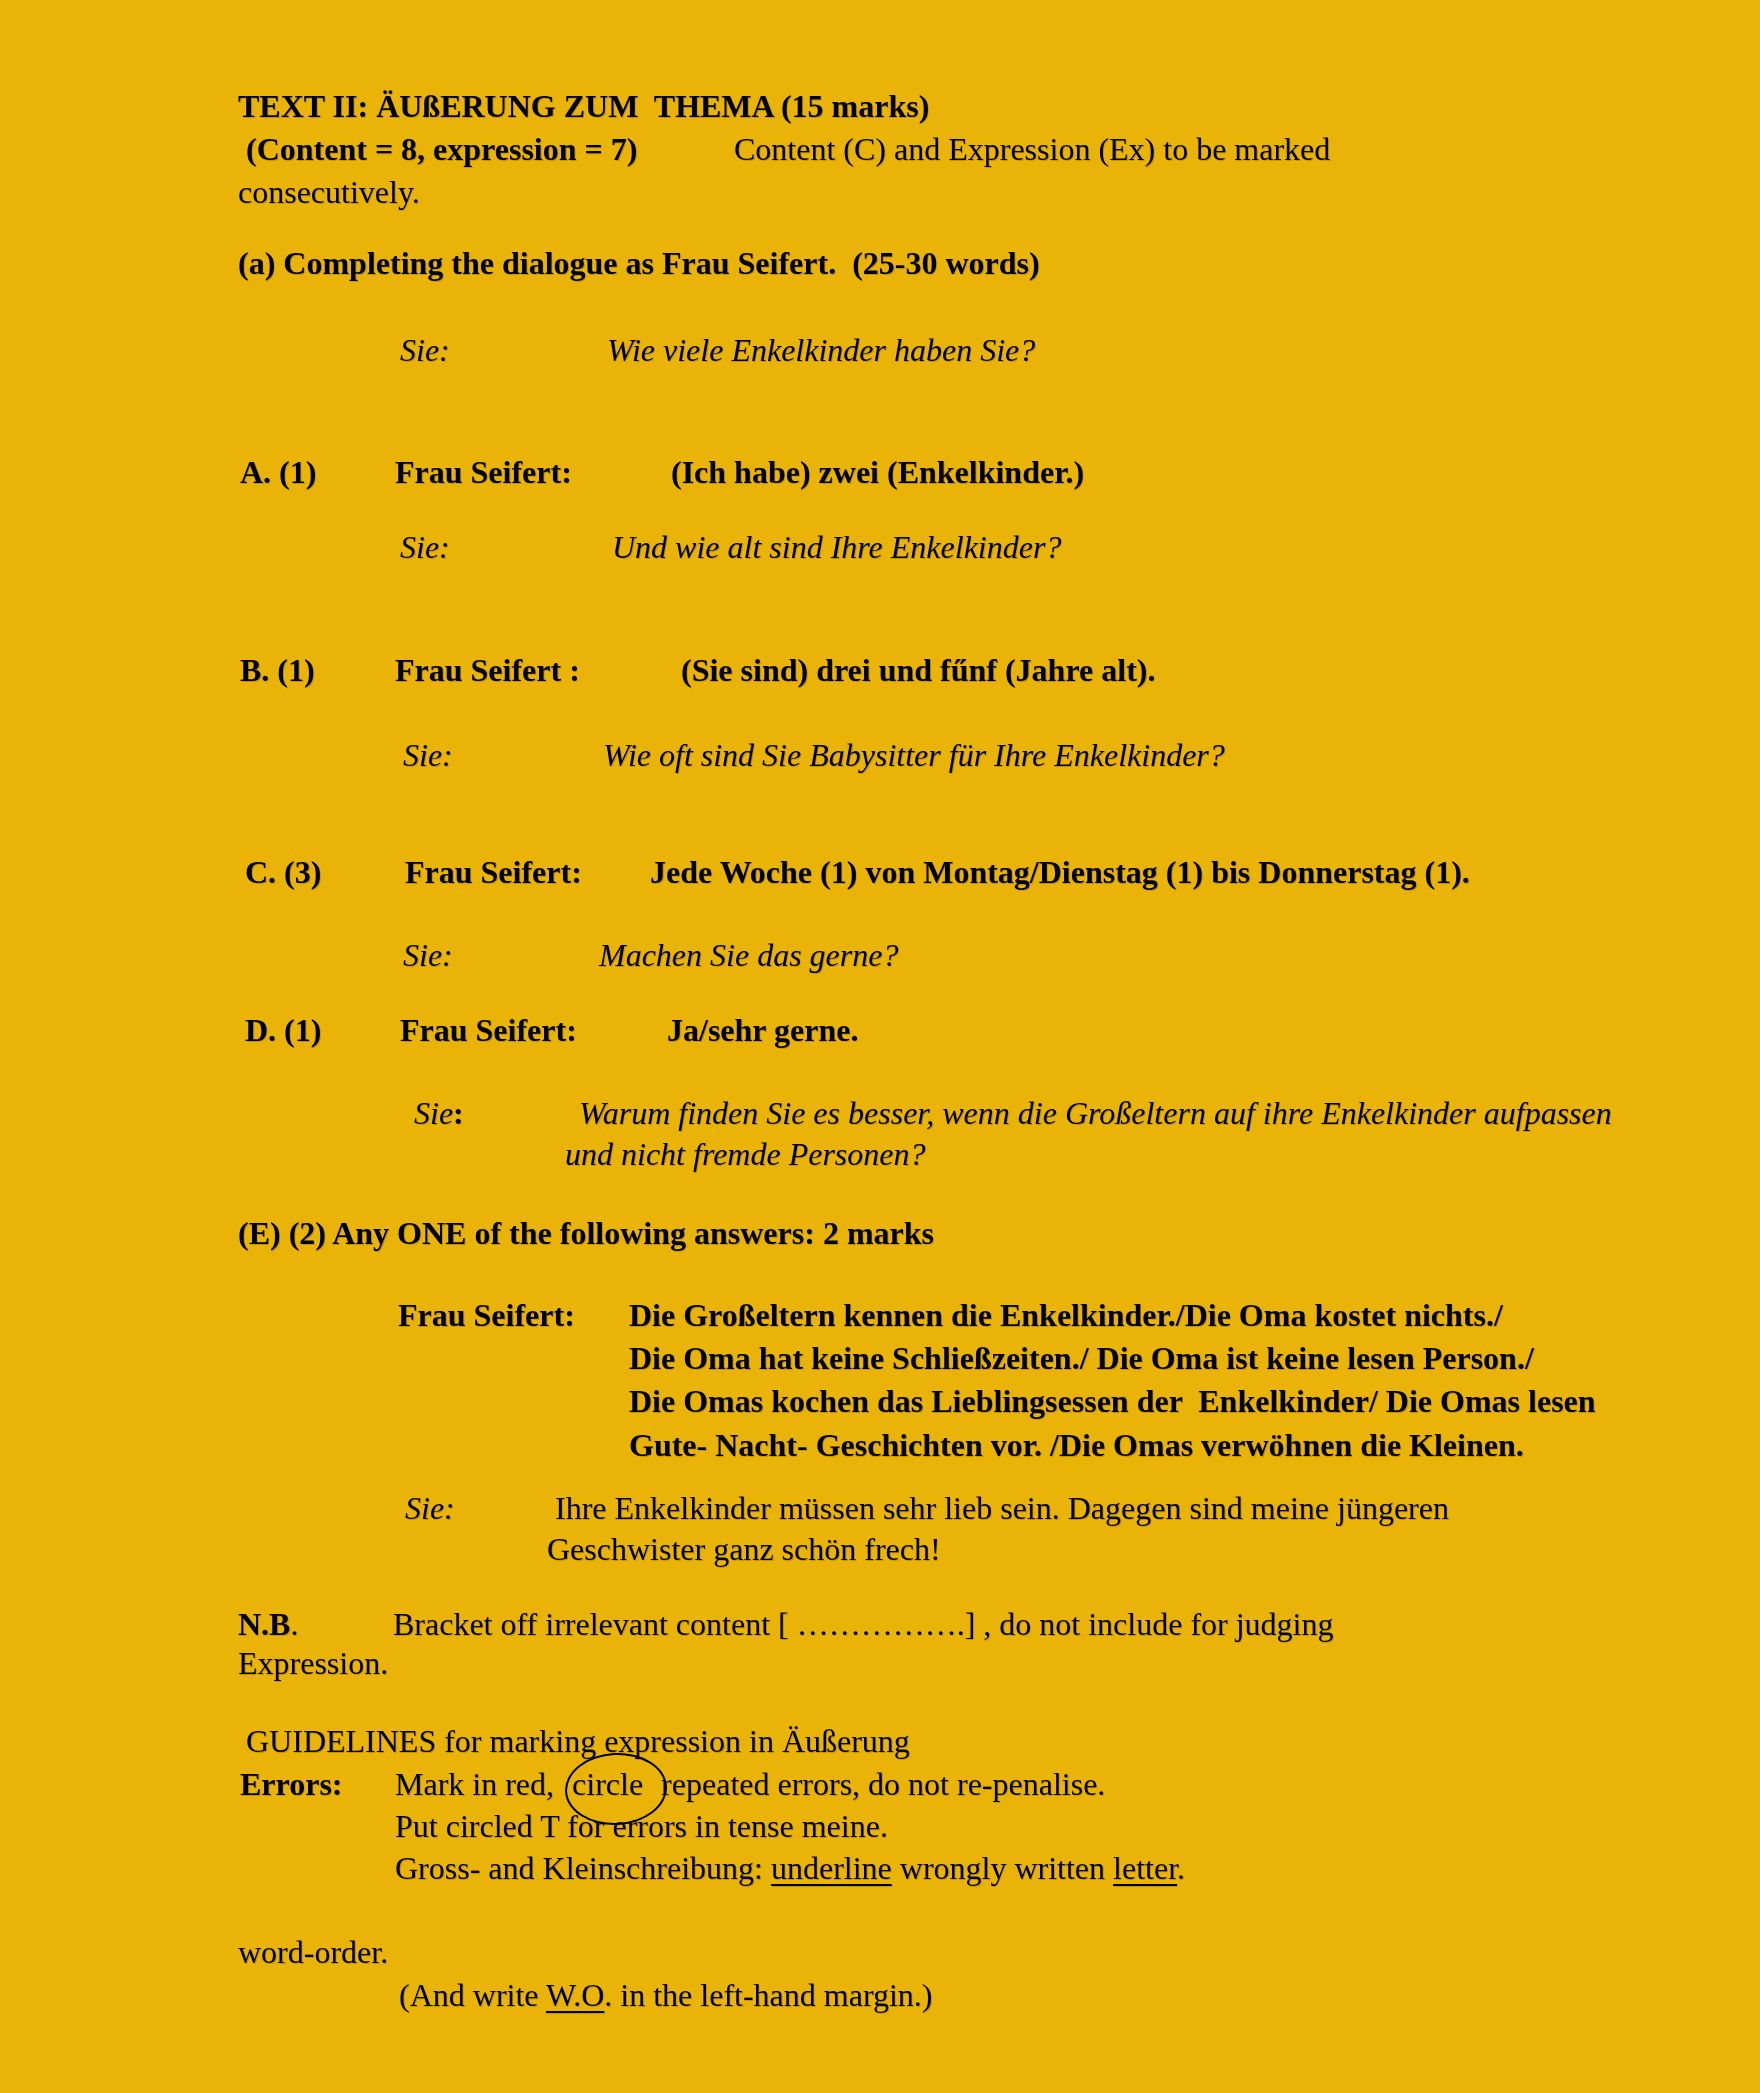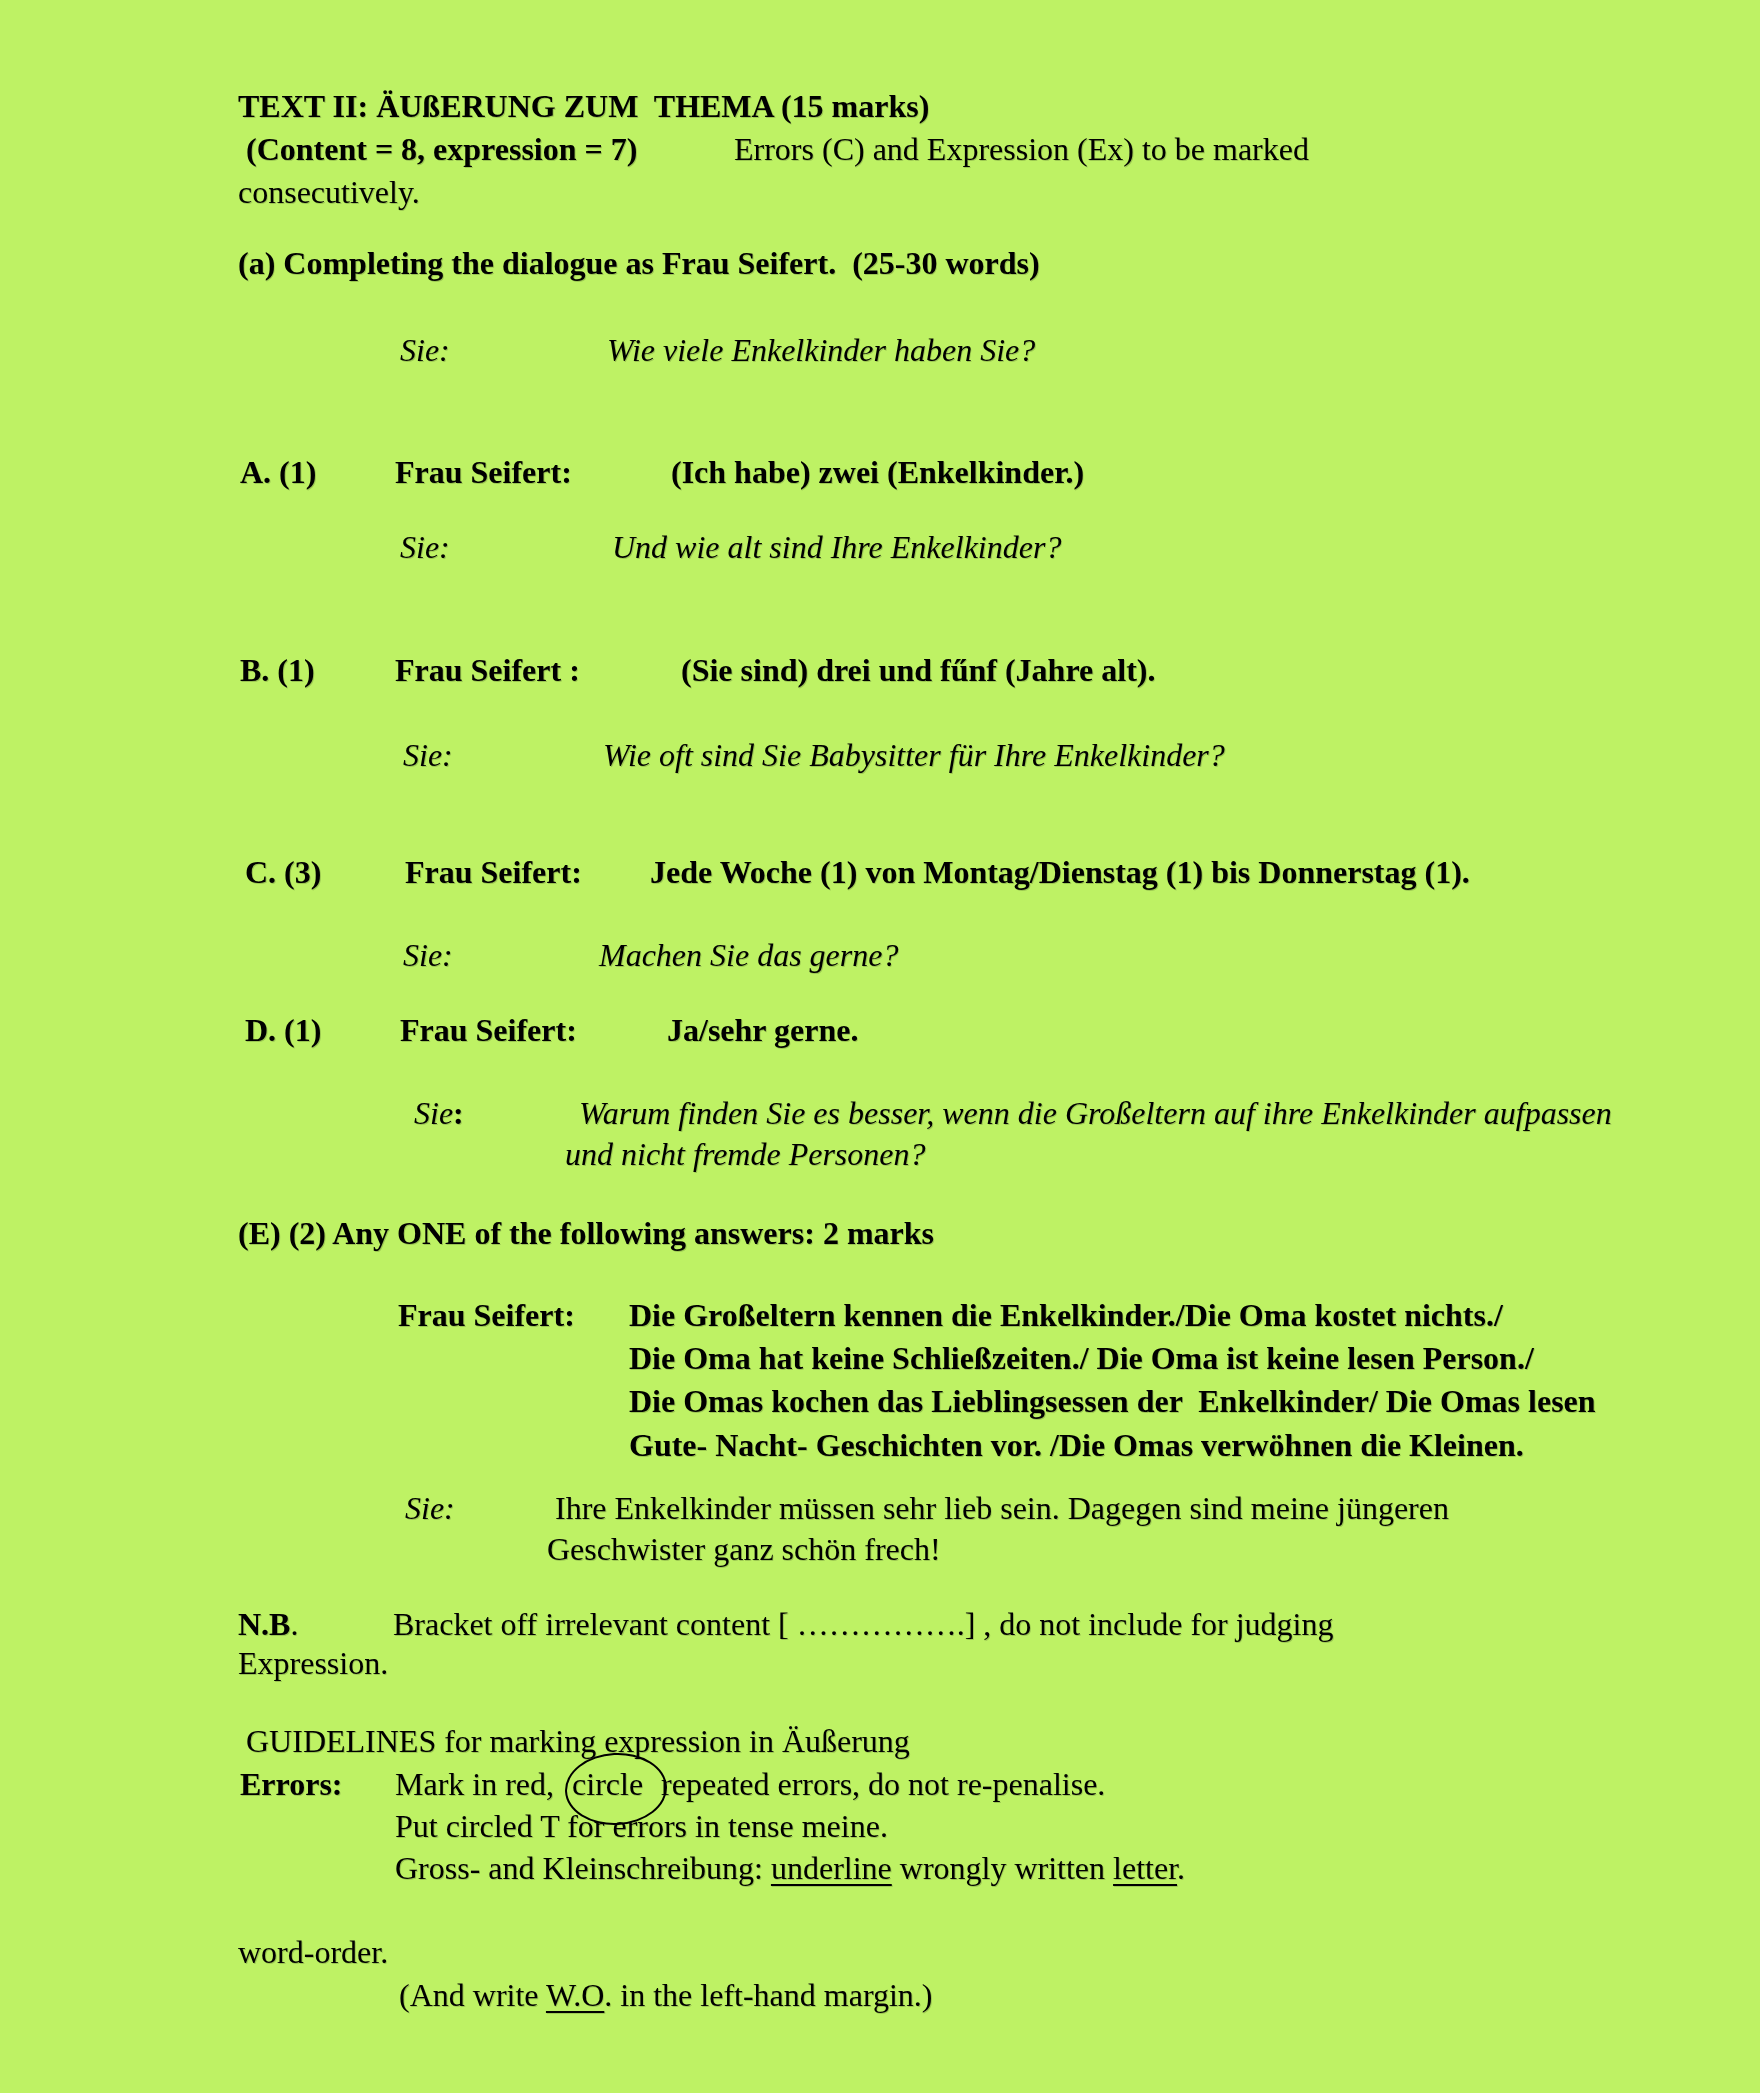--- a/index.html
+++ b/index.html
@@ -1,19 +1,19 @@
 <!DOCTYPE html>
 <html style="font-size:15px"><head>
 <meta charset="utf-8">
 <style>
   html,body{margin:0;padding:0;background:#fff;}
   .page{
     position:relative;
     width:1761px;height:2093px;
-    background:#bef264;
+    background:#eab308;
     color:#000;
     font-family:"Liberation Serif","DejaVu Serif",serif;
     font-size:32px;
     text-shadow:0.9px 0.9px 0 rgba(0,0,0,0.18);
     overflow:hidden;
   }
   .t{position:absolute;white-space:pre;line-height:43px;}
   .b{font-weight:bold;}
   .i{font-style:italic;}
   .u{text-decoration:underline;text-decoration-thickness:1.9px;text-underline-offset:4.7px;}
@@ -26,21 +26,21 @@
     background:transparent;
   }
 </style>
 </head>
 <body>
 
 <div class="page">
 
   <span class="t b" style="left:238px;top:85px">TEXT II: ÄUßERUNG ZUM  THEMA (15 marks)</span>
   <span class="t b" style="left:238px;top:128px"> (Content = 8, expression = 7)</span>
-  <span class="t" style="left:734px;top:128px">Errors (C) and Expression (Ex) to be marked</span>
+  <span class="t" style="left:734px;top:128px">Content (C) and Expression (Ex) to be marked</span>
   <span class="t" style="left:238px;top:171px">consecutively.</span>
 
   <span class="t b" style="left:238px;top:242px">(a) Completing the dialogue as Frau Seifert.  (25-30 words)</span>
 
   <span class="t i" style="left:400px;top:329px">Sie:</span>
   <span class="t i" style="left:607px;top:329px">Wie viele Enkelkinder haben Sie?</span>
 
   <span class="t b" style="left:240px;top:451px">A. (1)</span>
   <span class="t b" style="left:395px;top:451px">Frau Seifert:</span>
   <span class="t b" style="left:671px;top:451px">(Ich habe) zwei (Enkelkinder.)</span>

